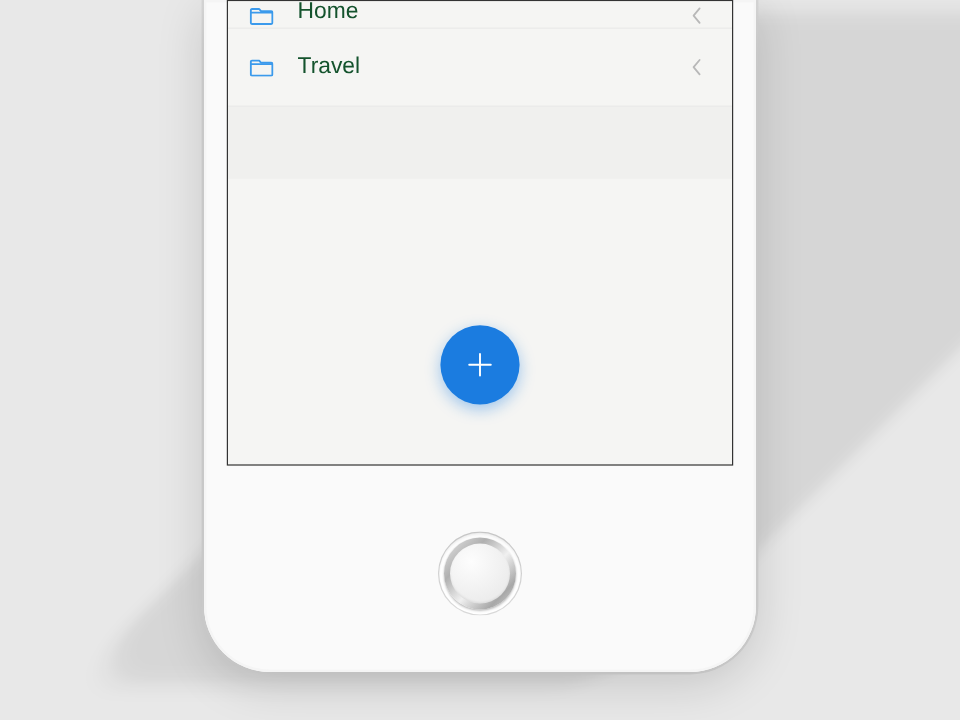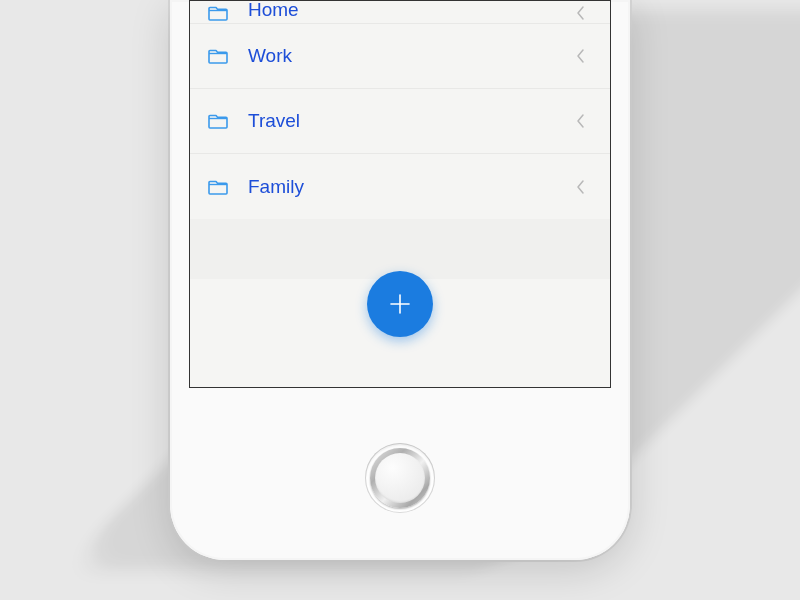--- a/index.html
+++ b/index.html
@@ -67,21 +67,21 @@
       height: 60px;
       background: #f0f0ee;
     }
     .folder-icon {
       flex: 0 0 22px;
       display: inline-flex;
     }
     .folder-icon svg { display: block; }
     .row-label {
       margin-left: 18px;
-      color: #1d4ed8;
+      color: #14532d;
       font-size: 19px;
       font-weight: 400;
     }
     .spacer { flex: 1; }
     .chevron {
       color: #b8b8b8;
       flex: 0 0 12px;
       display: inline-flex;
     }
     .chevron svg { display: block; }
@@ -153,68 +153,38 @@
         </span>
         <span class="row-label">Home</span>
         <span class="spacer"></span>
         <span class="chevron">
           <svg width="9" height="16" viewBox="0 0 9 16">
               <path d="M7 2 L2 8 L7 14" stroke="#b8b8b8" stroke-width="1.5" fill="none" stroke-linecap="round" stroke-linejoin="round"></path>
             </svg>
         </span>
       </div>
 
+
+
       <div class="list-row">
         <span class="folder-icon">
           <svg width="20" height="16" viewBox="0 0 20 16" fill="none">
             <path d="M2 2.5 h6 l1.5 1.8 H18 a1 1 0 0 1 1 1 V14 a1 1 0 0 1 -1 1 H2 a1 1 0 0 1 -1 -1 V3.5 a1 1 0 0 1 1 -1 Z" stroke="#3b9aec" stroke-width="1.6" fill="none" stroke-linejoin="round"></path>
             <line x1="1" y1="5.5" x2="19" y2="5.5" stroke="#3b9aec" stroke-width="1.4"></line>
           </svg>
         </span>
-        <span class="row-label">Work</span>
-        <span class="spacer"></span>
-        <span class="chevron">
-          <svg width="9" height="16" viewBox="0 0 9 16">
-              <path d="M7 2 L2 8 L7 14" stroke="#b8b8b8" stroke-width="1.5" fill="none" stroke-linecap="round" stroke-linejoin="round"></path>
-            </svg>
-        </span>
-      </div>
-
-
-      <div class="list-row">
-        <span class="folder-icon">
-          <svg width="20" height="16" viewBox="0 0 20 16" fill="none">
-            <path d="M2 2.5 h6 l1.5 1.8 H18 a1 1 0 0 1 1 1 V14 a1 1 0 0 1 -1 1 H2 a1 1 0 0 1 -1 -1 V3.5 a1 1 0 0 1 1 -1 Z" stroke="#3b9aec" stroke-width="1.6" fill="none" stroke-linejoin="round"></path>
-            <line x1="1" y1="5.5" x2="19" y2="5.5" stroke="#3b9aec" stroke-width="1.4"></line>
-          </svg>
-        </span>
         <span class="row-label">Travel</span>
         <span class="spacer"></span>
         <span class="chevron">
           <svg width="9" height="16" viewBox="0 0 9 16">
               <path d="M7 2 L2 8 L7 14" stroke="#b8b8b8" stroke-width="1.5" fill="none" stroke-linecap="round" stroke-linejoin="round"></path>
             </svg>
         </span>
       </div>
 
-      <div class="list-row last">
-        <span class="folder-icon">
-          <svg width="20" height="16" viewBox="0 0 20 16" fill="none">
-            <path d="M2 2.5 h6 l1.5 1.8 H18 a1 1 0 0 1 1 1 V14 a1 1 0 0 1 -1 1 H2 a1 1 0 0 1 -1 -1 V3.5 a1 1 0 0 1 1 -1 Z" stroke="#3b9aec" stroke-width="1.6" fill="none" stroke-linejoin="round"></path>
-            <line x1="1" y1="5.5" x2="19" y2="5.5" stroke="#3b9aec" stroke-width="1.4"></line>
-          </svg>
-        </span>
-        <span class="row-label">Family</span>
-        <span class="spacer"></span>
-        <span class="chevron">
-          <svg width="9" height="16" viewBox="0 0 9 16">
-              <path d="M7 2 L2 8 L7 14" stroke="#b8b8b8" stroke-width="1.5" fill="none" stroke-linecap="round" stroke-linejoin="round"></path>
-            </svg>
-        </span>
-      </div>
 
       <div class="list-tail"></div>
     </div>
 
     <div class="fab">
       <span>
         <svg width="26" height="26" viewBox="0 0 26 26">
           <line x1="13" y1="4" x2="13" y2="22" stroke="#fff" stroke-width="1.6" stroke-linecap="round"></line>
           <line x1="4" y1="13" x2="22" y2="13" stroke="#fff" stroke-width="1.6" stroke-linecap="round"></line>
         </svg>

